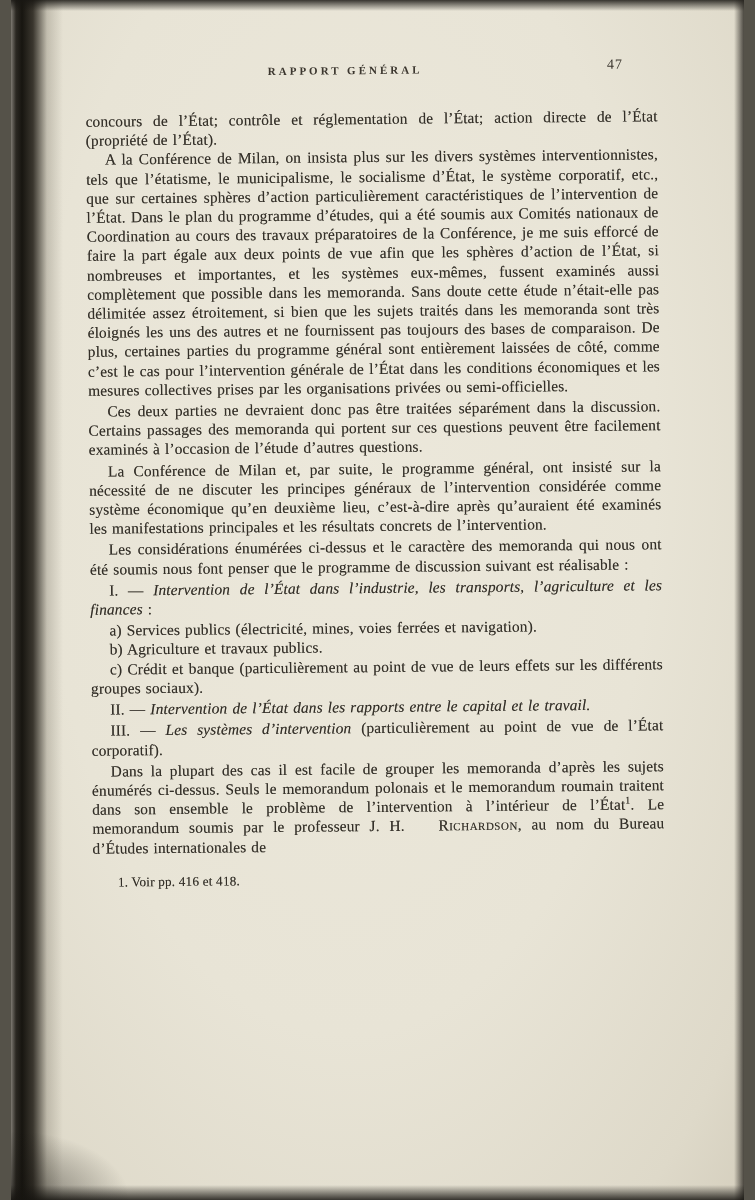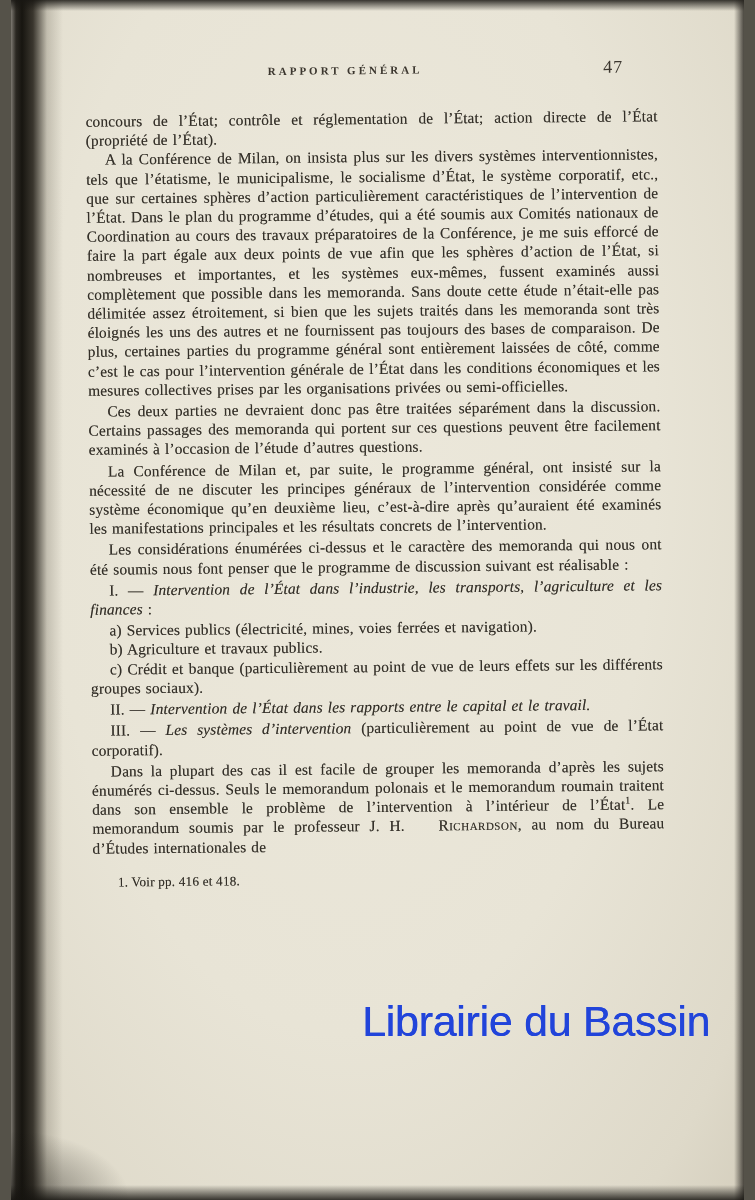--- a/index.html
+++ b/index.html
@@ -34,21 +34,21 @@
     transform-origin: 50% 50%;
   }
   .running-head { position: relative; height: 16px; }
   .head-title {
     display: block; text-align: center; margin-right: 52px;
     font-size: 11px; font-weight: 700; letter-spacing: 3px;
     color: #3b362e;
   }
   .page-num {
     position: absolute; right: 34px; top: -5px;
-    font-size: 18px; color: #3b362e; letter-spacing: 1px;
+    font-size: 14px; color: #3b362e; letter-spacing: 1px;
   }
   .body-text {
     margin-top: 29px;
     font-size: 15.4px; line-height: 19.2px;
     text-align: justify;
     letter-spacing: 0.15px; word-spacing: 1px;
     text-shadow: 0 0 0.4px rgba(48,43,35,0.55);
     hyphens: auto;
   }
   .body-text p { margin: 0; text-indent: 19px; }
@@ -106,15 +106,14 @@
 
       <p class="gap"><span>III. — </span><span class="it">Les systèmes d’intervention</span><span> (particulièrement au point de vue de l’État corporatif).</span></p>
 
       <p class="gap"><span>Dans la plupart des cas il est facile de grouper les memoranda d’après les sujets énumérés ci-dessus. Seuls le memorandum polonais et le memorandum roumain traitent dans son ensemble le problème de l’intervention à l’intérieur de l’État</span><sup class="fn">1</sup><span>. Le memorandum soumis par le professeur J. H. </span><span class="sc">Richardson</span><span>, au nom du Bureau d’Études internationales de</span></p>
     </div>
 
     <div class="footnote">1. Voir pp. 416 et 418.</div>
 
   </div>
 
-  <div class="watermark" style="color: rgb(33, 68, 218);">Librairie du Bassin</div>
 
 </div>
 
 </body></html>

